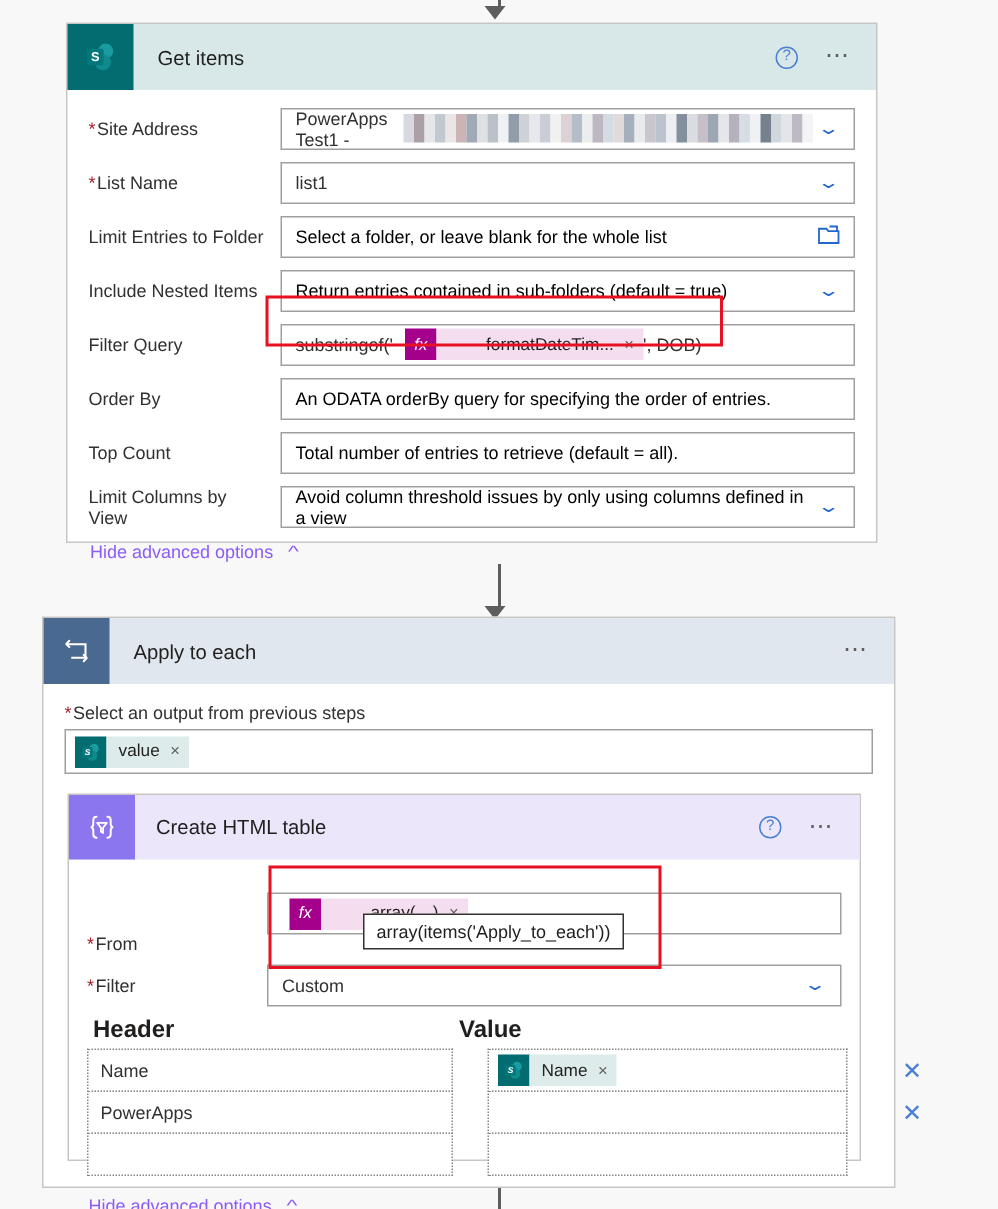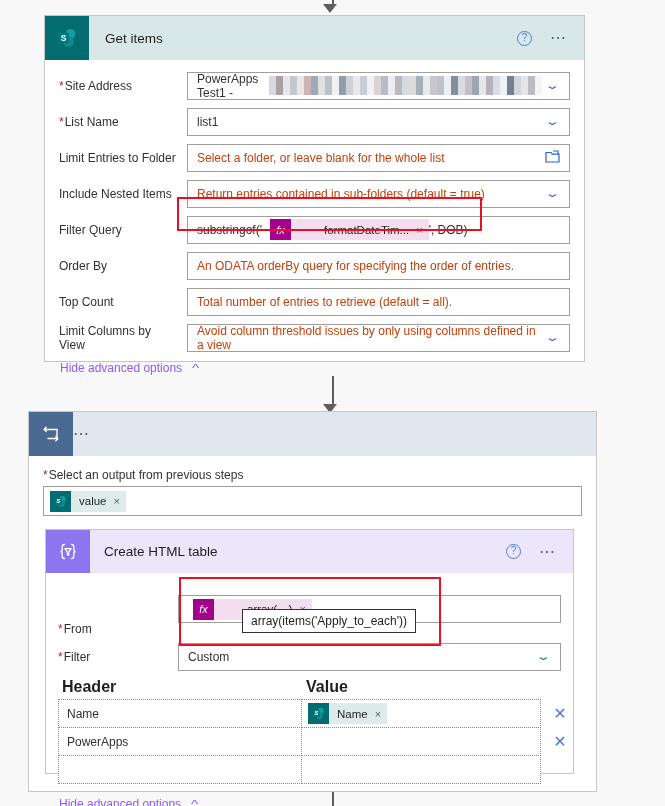--- a/index.html
+++ b/index.html
@@ -92,21 +92,21 @@
     flex: 1 1 auto;
     position: relative;
     border: 1px solid #a19f9d;
     background: #fff;
     height: 28px;
     display: flex;
     align-items: center;
     padding: 0 6px 0 9px;
     font-size: 12px;
   }
-  .ph { color: #c2410c; }
+  .ph { color: #000000; }
   .val { color: #323130; }
   .chev {
     margin-left: auto;
     color: #2266cc;
     font-size: 13px;
     line-height: 1;
     transform: scaleX(1.45) scaleY(0.85);
     padding: 0 5px;
   }
   .folder-ico { margin-left: auto; color: #2266cc; font-size: 13px; padding: 0 3px; }
@@ -171,21 +171,21 @@
     margin: 8px 0 4px 1px;
   }
   .adv-chev { font-size: 11px; transform: scaleX(1.4); display: inline-block; }
 
   
   .colhead { display: flex; margin-top: 6px; }
   .colhead div { font-weight: bold; font-size: 16px; color: #201f1e; }
   .ch-h { width: 244px; flex: 0 0 244px; padding-left: 4px; }
   .ch-v { flex: 1 1 auto; padding-left: 4px; }
   .kvtable { margin-top: 3px; }
-  .kvrow { display: flex; align-items: stretch; }
+  .kvrow { display: flex; align-items: stretch; gap: 24px; }
   .kvcell {
     border: 1px dotted #8a8886;
     height: 29px;
     display: flex; align-items: center;
     padding: 0 8px;
     font-size: 12px;
     background: #fff;
     margin-right: -1px;
     margin-bottom: -1px;
   }
@@ -377,20 +377,21 @@
 
 <div class="card" style="left:28px; top:411px; width:569px; height:381px;">
   <div class="card-header blue">
     <div class="node-icon icon-loop">
       <svg width="22" height="22" viewBox="0 0 22 22" aria-hidden="true">
         <path d="M5 6.5h12v9H7.5" fill="none" stroke="#ffffff" stroke-width="1.4"></path>
         <path d="M6.2 4.2L4.2 6.3l2 2.1" fill="none" stroke="#ffffff" stroke-width="1.4" stroke-linecap="round" stroke-linejoin="round"></path>
         <path d="M15.8 17.8l2-2.1-2-2.1" fill="none" stroke="#ffffff" stroke-width="1.4" stroke-linecap="round" stroke-linejoin="round"></path>
       </svg>
     </div>
+    <div class="card-title">Apply to each</div>
     <div class="hdr-actions">
       <div class="dots">⋯</div>
     </div>
   </div>
 
   <div class="card-body" style="padding:12px 14px 0 14px;">
     <div style="font-size:12px; margin-bottom:4px;">
       <span class="req-star">*</span><span>Select an output from previous steps</span>
     </div>
     <div class="field-ctrl" style="height:30px; padding-left:6px;">

